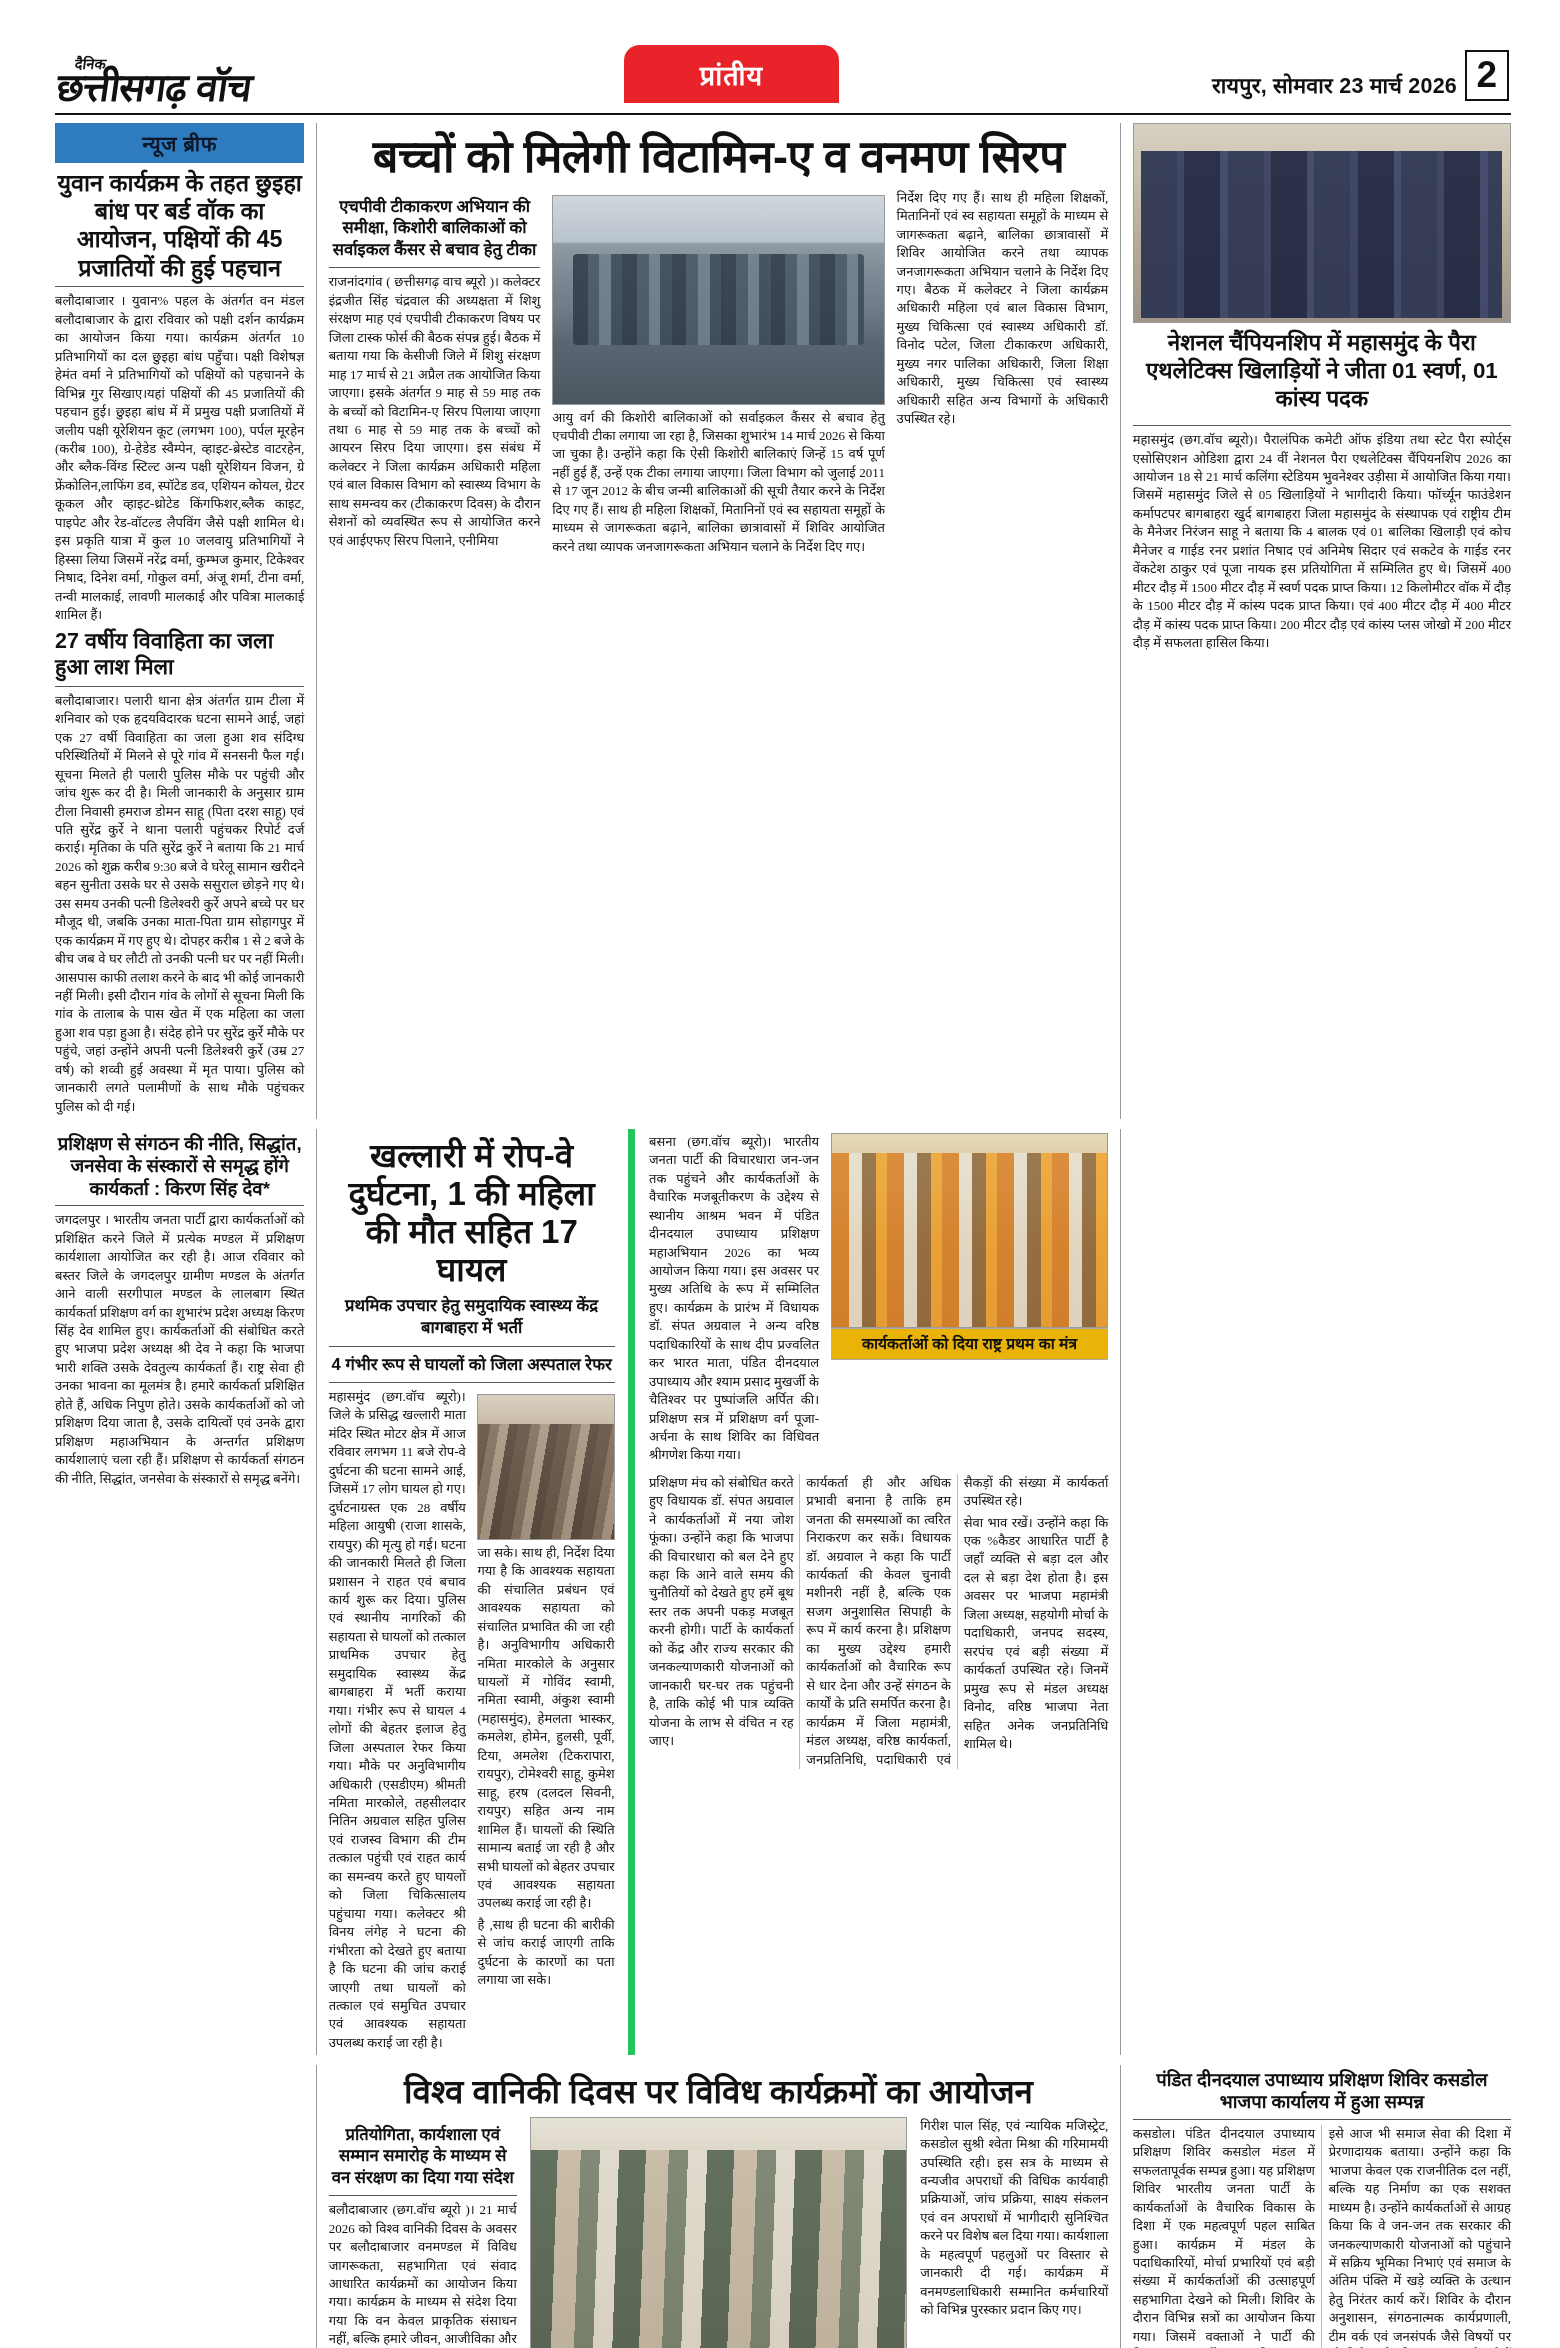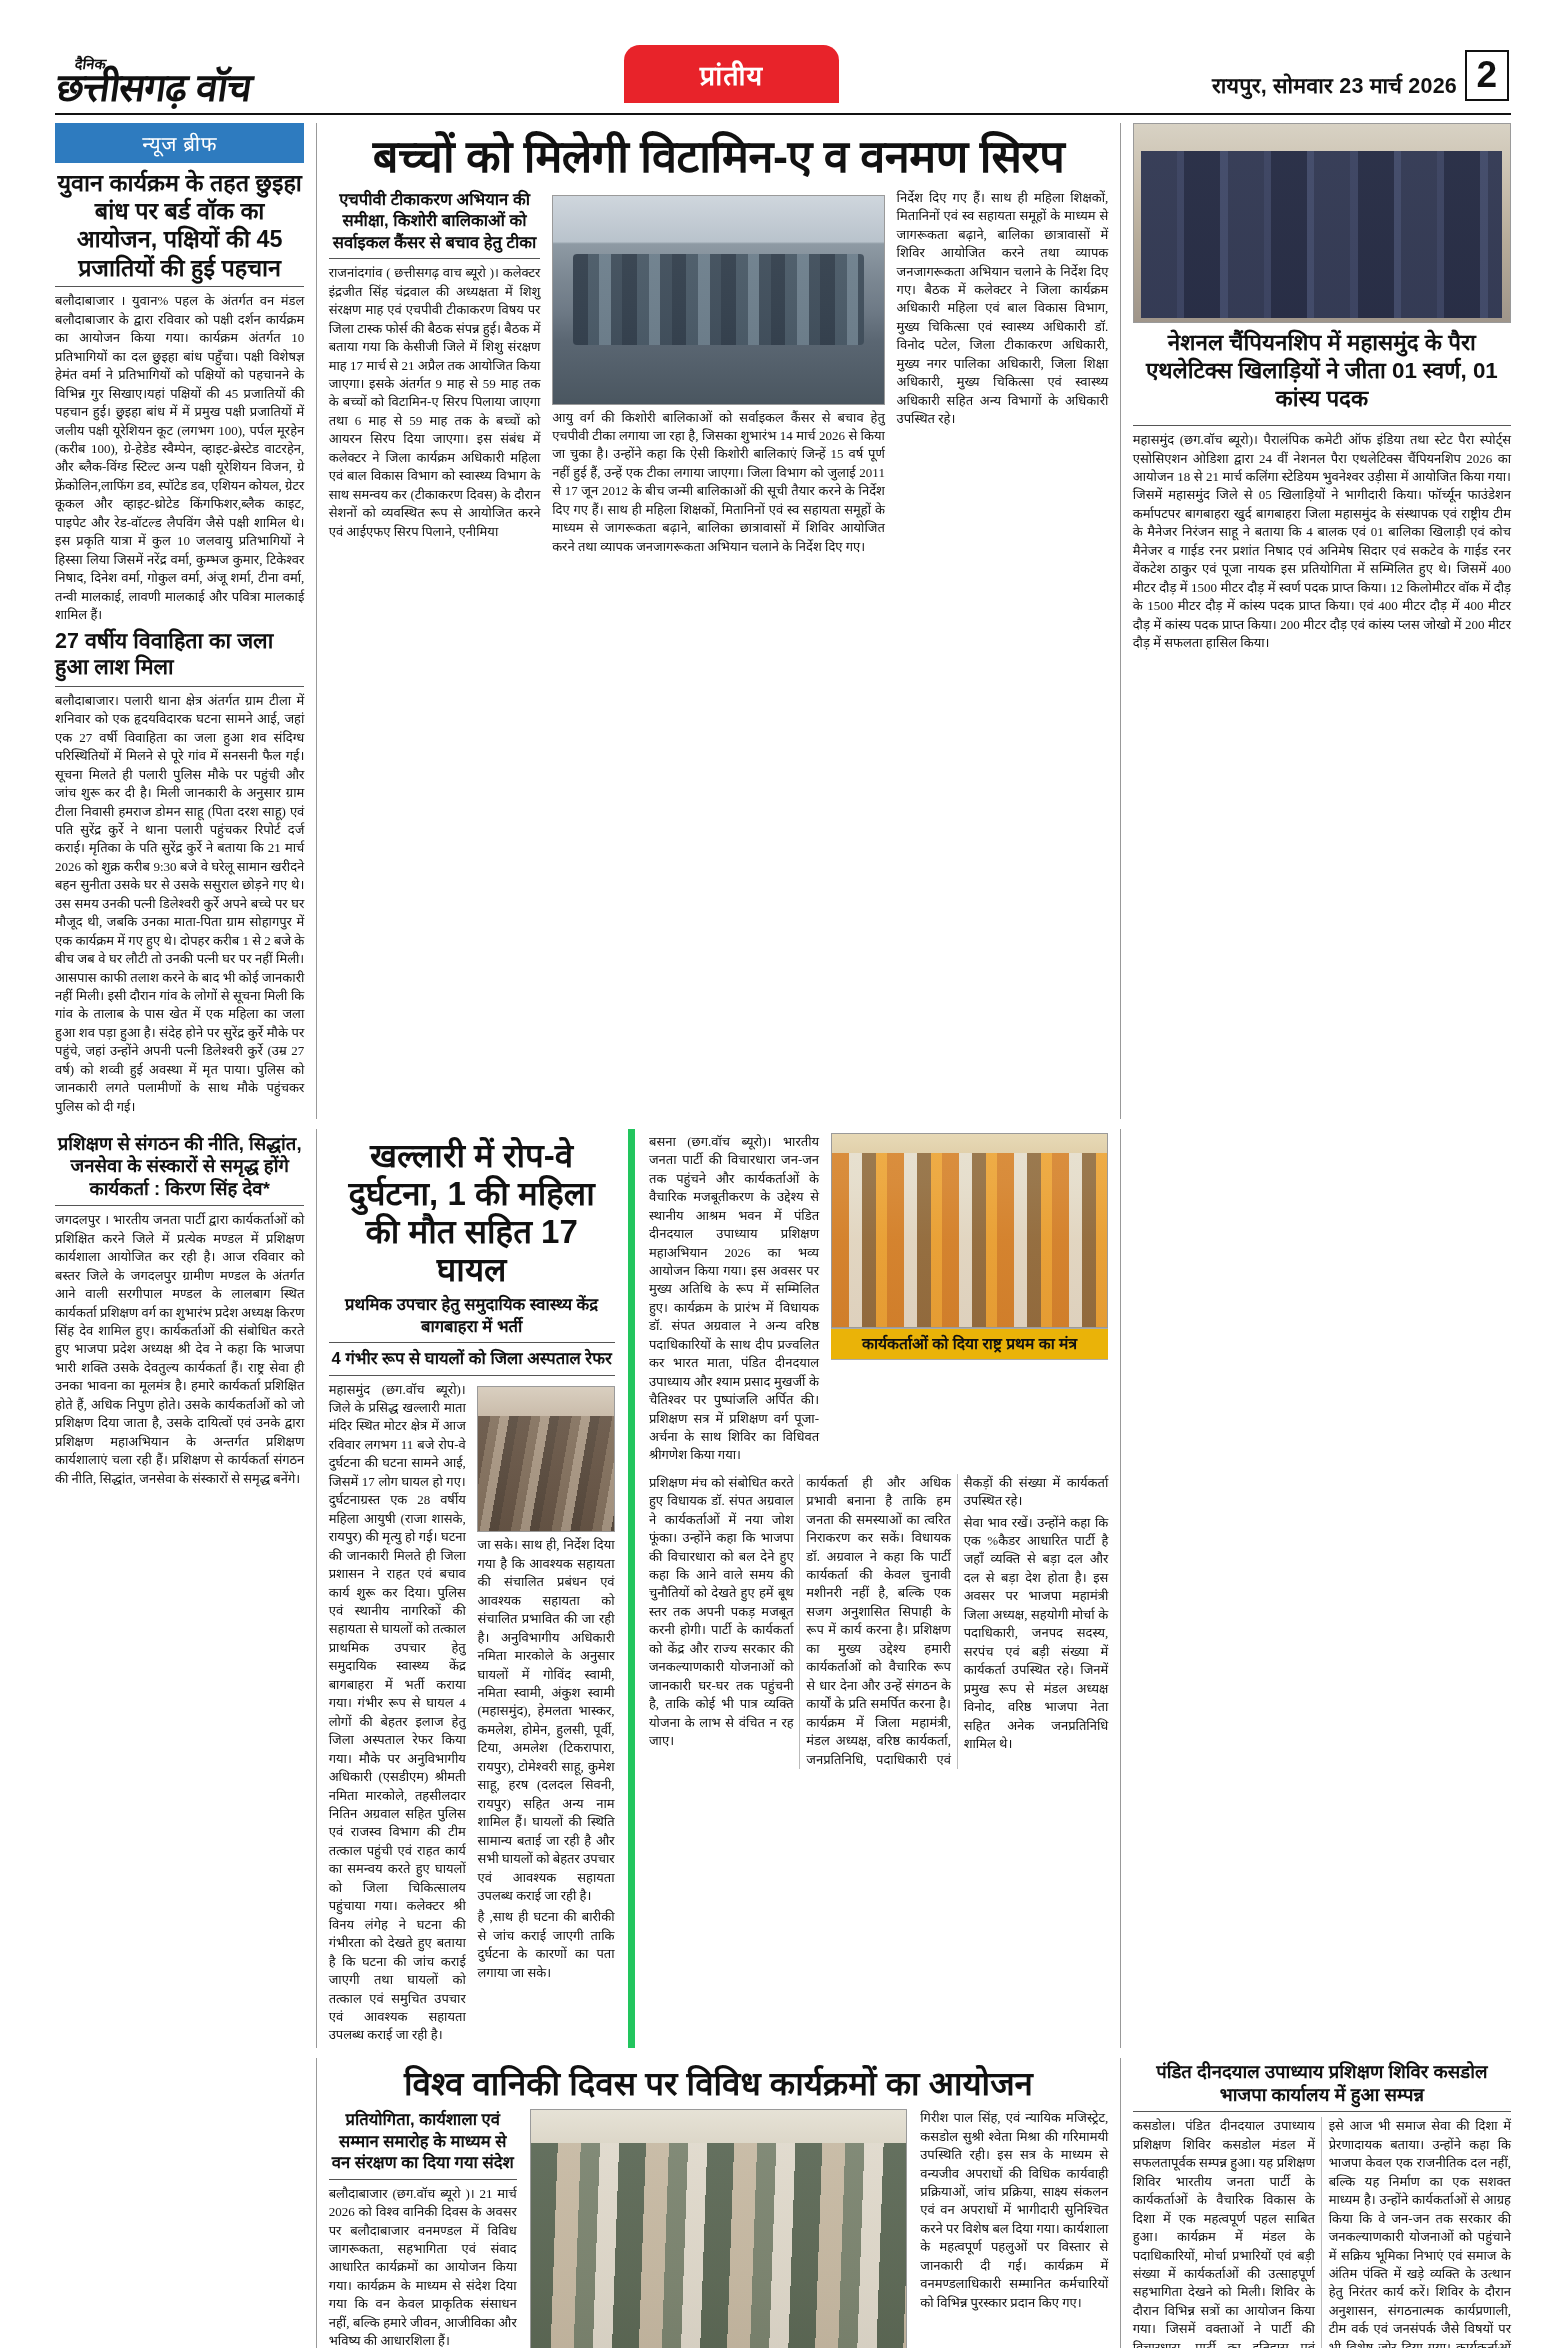--- a/index.html
+++ b/index.html
@@ -45,22 +45,22 @@
   .rule-top { border-top: 2px solid #111; margin: 5.9px 49px 0 55px; }
 
   
   .content { display: flex; padding: 7.8px 49px 9.8px 55px; gap: 0; }
   .col-left  { width: 261px; flex: 0 0 261px; padding-right: 11.7px; }
   .col-mid   { flex: 1 1 auto; padding: 0 11.7px; border-left: 1px solid #999; border-right: 1px solid #999; }
   .col-right { width: 390px; flex: 0 0 390px; padding-left: 11.7px; }
 
   
   .brief-head {
-    background: #2e7bbf; color: #ffffff; text-align: center;
-    font-family: "Liberation Sans", sans-serif; font-weight: normal;
+    background: #2e7bbf; color: #0f172a; text-align: center;
+    font-family: "Liberation Sans", sans-serif; font-weight: bold;
     font-size: 20.5px; padding: 5.9px 0 6.8px; letter-spacing: 0.5px;
   }
   h2.hl-xl {
     font-family: "Liberation Sans", sans-serif; font-weight: bold;
     font-size: 45px; line-height: 1.12; text-align: center; letter-spacing: -0.5px;
     margin: 9.8px 0 5.9px;
   }
   h2.hl-lg {
     font-family: "Liberation Sans", sans-serif; font-weight: bold;
     font-size: 33px; line-height: 1.15; text-align: center; margin: 7.8px 0 5.9px;
@@ -72,21 +72,21 @@
   h3.hl-xs {
     font-family: "Liberation Sans", sans-serif; font-weight: bold;
     font-size: 18.5px; line-height: 1.22; text-align: center; margin: 3.9px 0 2.9px;
   }
   .brief-title {
     font-family: "Liberation Sans", sans-serif; font-weight: bold;
     font-size: 23.4px; line-height: 1.2; text-align: center; margin: 5.9px 0 3.9px;
   }
   .subhead {
     font-family: "Liberation Sans", sans-serif; font-weight: bold;
-    font-size: 16.6px; line-height: 1.3; text-align: center; margin: 0 0;
+    font-size: 16.6px; line-height: 1.3; text-align: center; margin: 7px 0;
   }
   .hr-thin { border-top: 1px solid #555; margin: 4.9px 0; }
 
   p.body {
     font-size: 13px; line-height: 1.42; text-align: justify;
     text-justify: inter-word; margin-bottom: 2.9px; hyphens: auto;
   }
   .cols2 { column-count: 2; column-gap: 13.7px; column-rule: 1px solid #bbb; }
   .cols3 { column-count: 3; column-gap: 12.7px; column-rule: 1px solid #bbb; }
   .cols4 { column-count: 4; column-gap: 11.7px; column-rule: 1px solid #bbb; }

